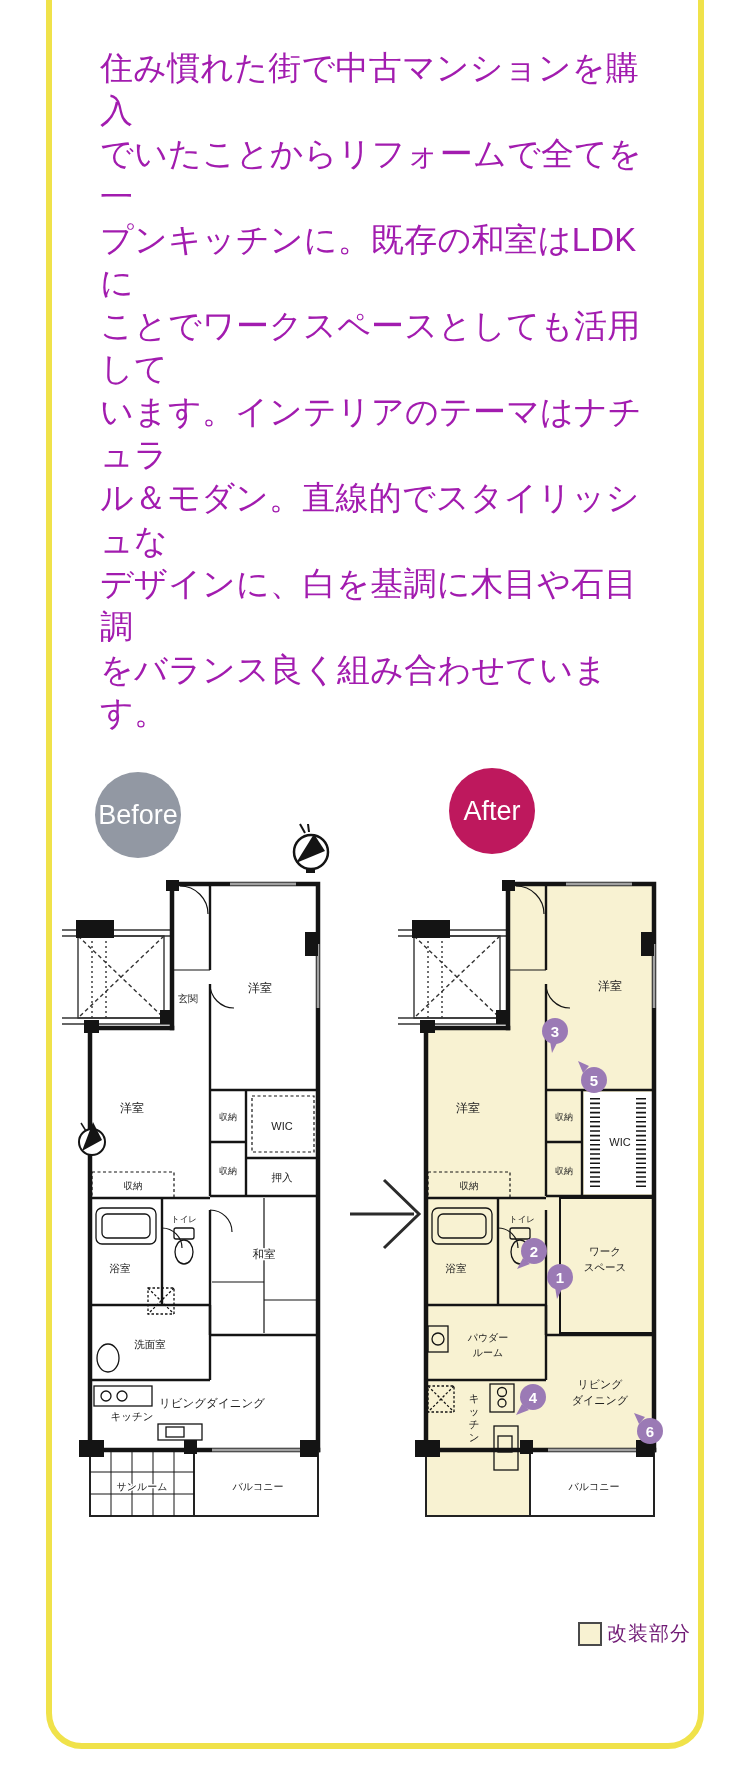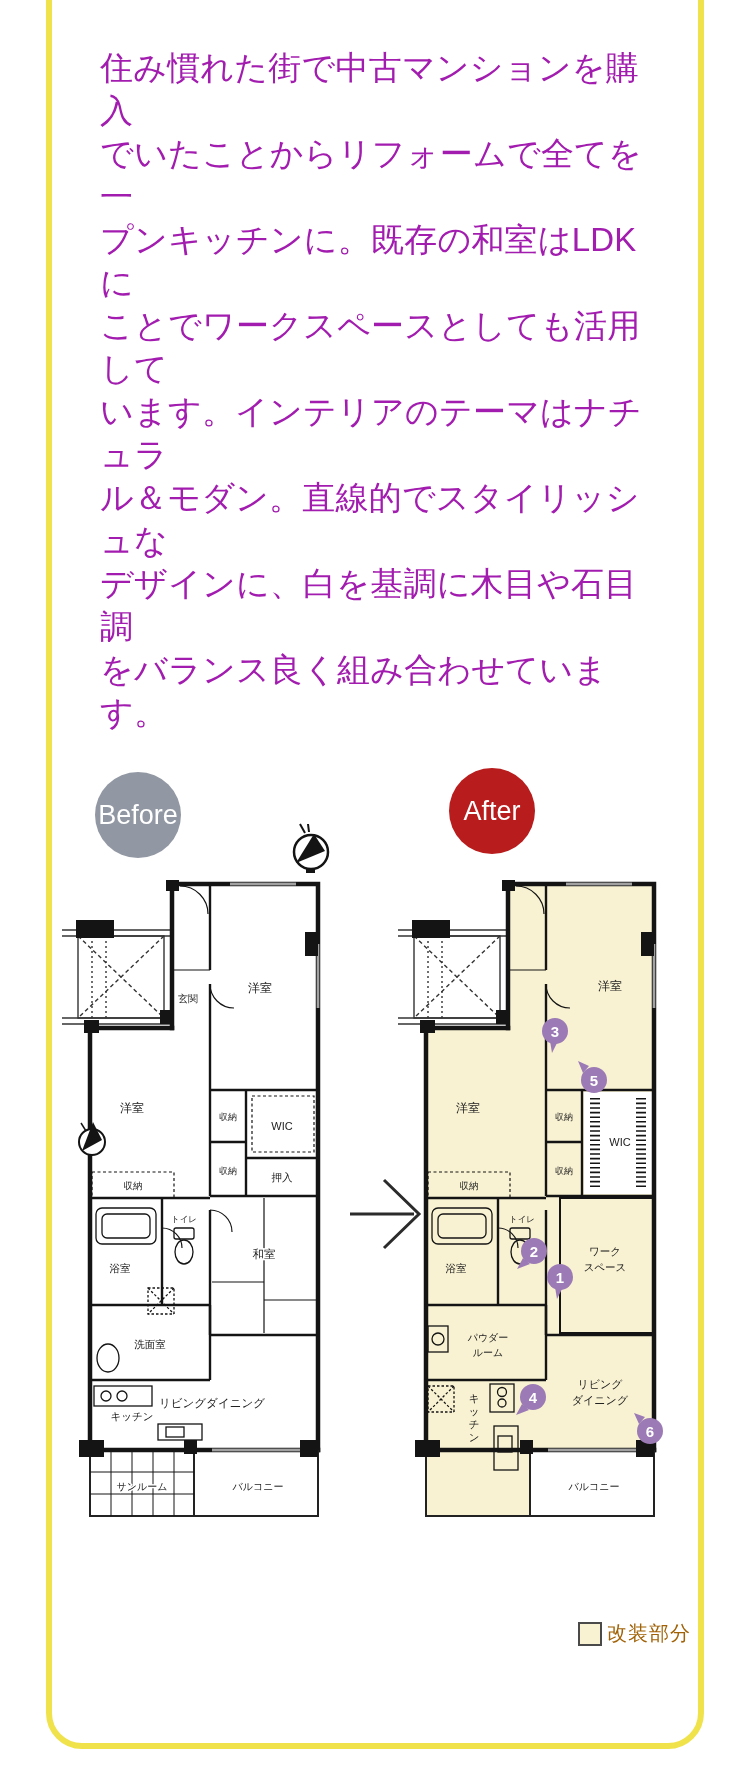--- a/index.html
+++ b/index.html
@@ -6,28 +6,28 @@
   .page{position:relative;width:750px;height:1769px;overflow:hidden;background:#fff;
         font-family:"Liberation Sans",sans-serif;}
   .card{position:absolute;left:46px;right:46px;top:-60px;bottom:20px;
         border:6px solid #f0e24a;border-radius:36px;background:#fff;}
   .desc{position:absolute;left:100px;top:46px;width:560px;
         font-size:33px;line-height:43px;font-weight:500;color:#a21caf;letter-spacing:.2px;}
   .badge{position:absolute;width:86px;height:86px;border-radius:50%;
          display:flex;align-items:center;justify-content:center;
          color:#fff;font-size:27px;font-weight:500;}
   .badge.before{left:95px;top:772px;background:#9298a3;}
-  .badge.after{left:449px;top:768px;background:#b91c1c;}
+  .badge.after{left:449px;top:768px;background:#be185d;}
   .abs{position:absolute;}
   .rl{fill:#222222;font-family:"Liberation Sans",sans-serif;}
   .halo{paint-order:stroke;stroke:#ffffff;stroke-width:3px;}
   .mnum{fill:#ffffff;font-weight:bold;font-family:"Liberation Sans",sans-serif;}
   .legend{position:absolute;left:578px;top:1620px;display:flex;align-items:center;gap:5px;}
   .swatch{display:inline-block;width:20px;height:20px;background:#f8f2d2;border:2px solid #4a4a4a;}
-  .legend-label{font-size:20px;color:#a16207;letter-spacing:1px;font-weight:500;}
+  .legend-label{font-size:20px;color:#701a75;letter-spacing:1px;font-weight:500;}
 </style>
 </head>
 <body>
 
 <div class="page">
   <div class="card"></div>
 
   <div class="desc">
     <div>住み慣れた街で中古マンションを購入</div>
     <div>でいたことからリフォームで全てを一</div>

